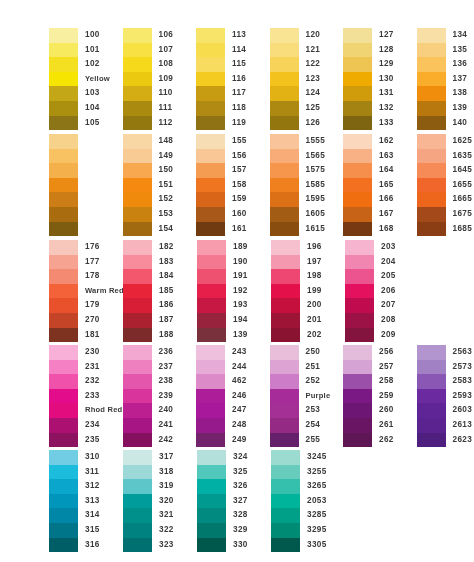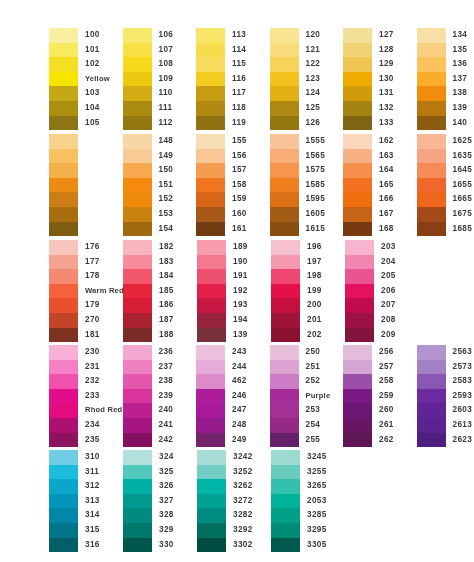--- a/index.html
+++ b/index.html
@@ -538,60 +538,60 @@
           <div class="label">311</div>
           <div class="label">312</div>
           <div class="label">313</div>
           <div class="label">314</div>
           <div class="label">315</div>
           <div class="label">316</div>
         </div>
       </div>
       <div class="swatch-group">
         <div class="strip">
+          <div class="chip" style="background: rgb(204, 232, 228);"></div>
+          <div class="chip" style="background: rgb(156, 216, 216);"></div>
+          <div class="chip" style="background: rgb(92, 198, 200);"></div>
+          <div class="chip" style="background: rgb(0, 156, 156);"></div>
+          <div class="chip" style="background: rgb(0, 144, 140);"></div>
+          <div class="chip" style="background: rgb(0, 130, 128);"></div>
+          <div class="chip" style="background: rgb(0, 112, 112);"></div>
+        </div>
+        <div class="labels">
+          <div class="label">317</div>
+          <div class="label">318</div>
+          <div class="label">319</div>
+          <div class="label">320</div>
+          <div class="label">321</div>
+          <div class="label">322</div>
+          <div class="label">323</div>
+        </div>
+      </div>
+      <div class="swatch-group">
+        <div class="strip">
           <div class="chip" style="background: rgb(180, 224, 220);"></div>
           <div class="chip" style="background: rgb(80, 200, 188);"></div>
           <div class="chip" style="background: rgb(0, 176, 164);"></div>
           <div class="chip" style="background: rgb(0, 154, 144);"></div>
           <div class="chip" style="background: rgb(0, 138, 128);"></div>
           <div class="chip" style="background: rgb(0, 120, 108);"></div>
           <div class="chip" style="background: rgb(0, 88, 76);"></div>
         </div>
         <div class="labels">
           <div class="label">324</div>
           <div class="label">325</div>
           <div class="label">326</div>
           <div class="label">327</div>
           <div class="label">328</div>
           <div class="label">329</div>
           <div class="label">330</div>
         </div>
       </div>
       <div class="swatch-group">
         <div class="strip">
-          <div class="chip" style="background: rgb(168, 220, 212);"></div>
-          <div class="chip" style="background: rgb(116, 205, 196);"></div>
-          <div class="chip" style="background: rgb(0, 180, 168);"></div>
-          <div class="chip" style="background: rgb(0, 162, 148);"></div>
-          <div class="chip" style="background: rgb(0, 140, 128);"></div>
-          <div class="chip" style="background: rgb(0, 112, 94);"></div>
-          <div class="chip" style="background: rgb(0, 76, 64);"></div>
-        </div>
-        <div class="labels">
-          <div class="label">3242</div>
-          <div class="label">3252</div>
-          <div class="label">3262</div>
-          <div class="label">3272</div>
-          <div class="label">3282</div>
-          <div class="label">3292</div>
-          <div class="label">3302</div>
-        </div>
-      </div>
-      <div class="swatch-group">
-        <div class="strip">
           <div class="chip" style="background: rgb(156, 220, 208);"></div>
           <div class="chip" style="background: rgb(104, 204, 188);"></div>
           <div class="chip" style="background: rgb(52, 192, 172);"></div>
           <div class="chip" style="background: rgb(0, 180, 156);"></div>
           <div class="chip" style="background: rgb(0, 160, 136);"></div>
           <div class="chip" style="background: rgb(0, 140, 116);"></div>
           <div class="chip" style="background: rgb(0, 89, 76);"></div>
         </div>
         <div class="labels">
           <div class="label">3245</div>

